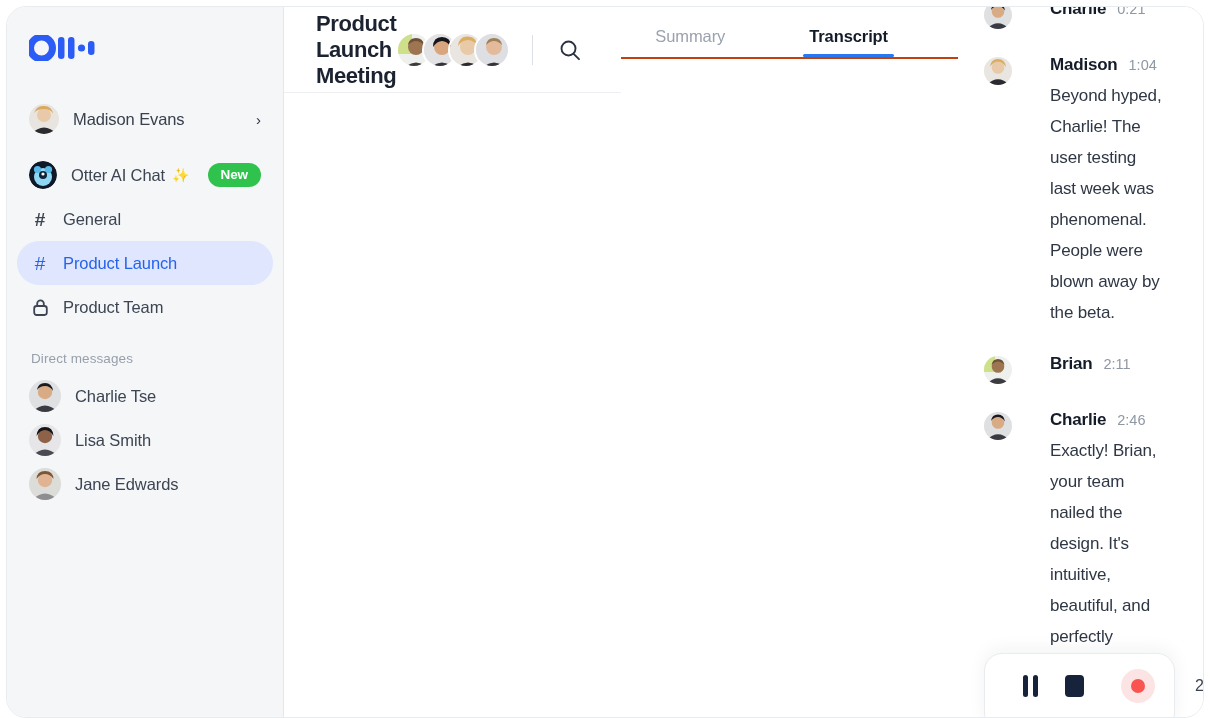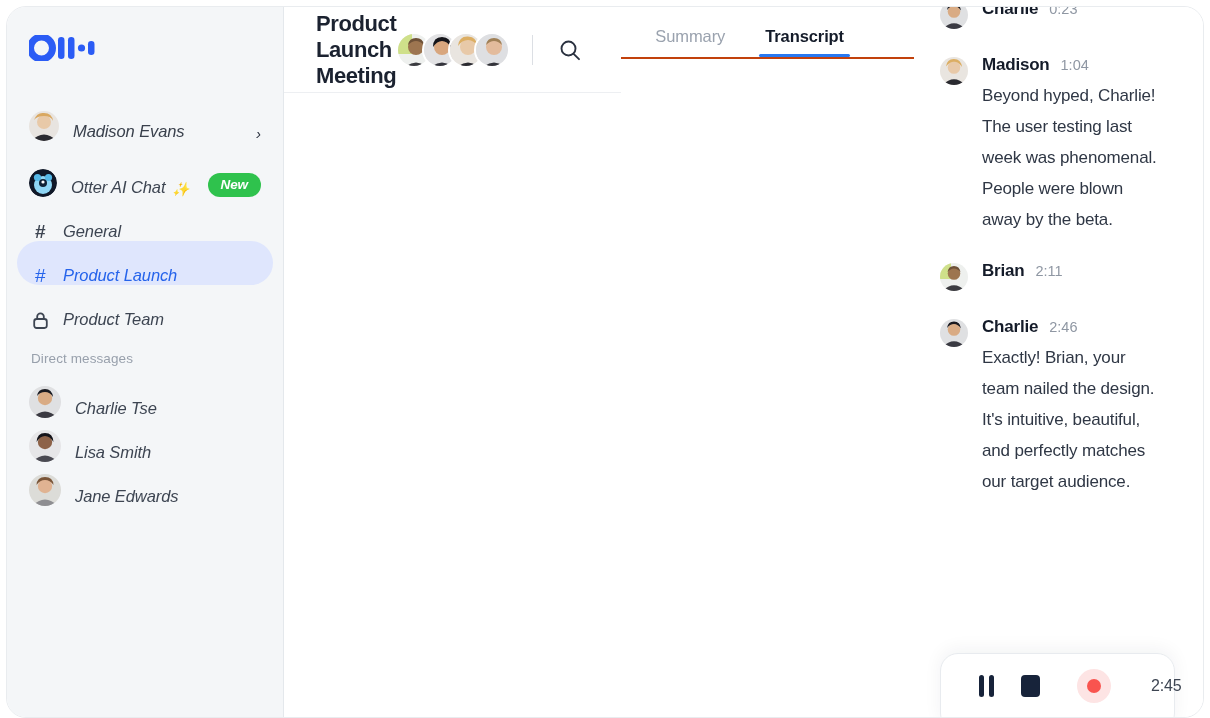--- a/index.html
+++ b/index.html
@@ -36,27 +36,26 @@
   }
 
   .logo-wrap {
     padding: 28px 0 0 22px;
     height: 74px;
   }
   .otter-logo { display: block; }
 
   .side-row {
     display: flex;
-    align-items: flex-end;
+    align-items: center;
     height: 44px;
     margin: 0 10px;
     padding: 0 12px;
     border-radius: 22px;
     cursor: pointer;
-    font-style: italic;
   }
 
   .user-row { margin-top: 16px; }
 
   .avatar {
     border-radius: 50%;
     flex: 0 0 auto;
     background-size: cover;
     background-position: center;
     overflow: hidden;
@@ -177,38 +176,38 @@
   }
   .tab {
     font-size: 16.5px;
     color: #9aa2ae;
     padding: 0 2px 11px;
     margin-right: 36px;
     cursor: pointer;
     position: relative;
     letter-spacing: -0.1px;
   }
-  .tab.active { color: #141b29; font-weight: 700; }
+  .tab.active { color: #141b29; font-weight: 700; margin-left: 44px; }
   .tab.active::after {
     content: "";
     position: absolute;
     left: -4px; right: -4px; bottom: 0;
     height: 3px;
     background: #2878f0;
     border-radius: 2px;
   }
 
   
   .transcript {
     flex: 1;
     overflow: hidden;
     padding: 0 40px 0 26px;
     position: relative;
   }
-  .msg { display: flex; margin-top: 26px; }
+  .msg { display: flex; margin-top: 26px; gap: 24px; }
   .msg:first-child { margin-top: -8px; }
   .msg .avatar { margin-top: 2px; }
   .msg-body { margin-left: 14px; flex: 1; min-width: 0; }
   .msg-head { display: flex; align-items: baseline; }
   .msg-name {
     font-size: 17px;
     font-weight: 700;
     color: #141b29;
     letter-spacing: -0.2px;
   }
@@ -482,21 +481,21 @@
           <svg width="28" height="28" viewBox="0 0 28 28">
             <rect width="28" height="28" fill="#dfe0e2"></rect>
             <circle cx="14" cy="10.5" r="6.3" fill="#d9ab84"></circle>
             <path d="M2.5 28 Q14 16.5 25.5 28 Z" fill="#3a3a42"></path>
             <path d="M7 9 Q8 2.6 14 2.6 Q20 2.6 21 9.6 Q18 5 14 5 Q10 5 7 9Z" fill="#1a1a20"></path>
           </svg>
         </div>
         <div class="msg-body">
           <div class="msg-head">
             <span class="msg-name">Charlie</span>
-            <span class="msg-time">0:23</span>
+            <span class="msg-time">0:21</span>
           </div>
         </div>
       </div>
 
       <div class="msg">
         <div class="avatar av-28">
           <svg width="28" height="28" viewBox="0 0 28 28">
             <rect width="28" height="28" fill="#e9e5e0"></rect>
             <circle cx="14" cy="10.5" r="6.3" fill="#e8c9a8"></circle>
             <path d="M2.5 28 Q14 16.5 25.5 28 Z" fill="#2a2a30"></path>

